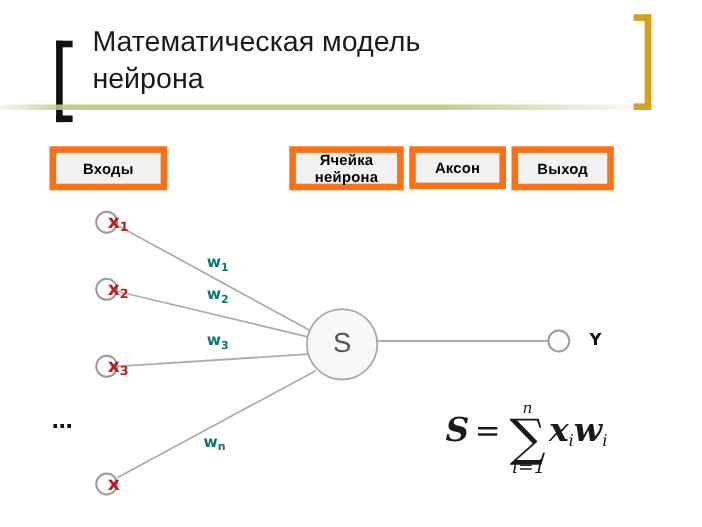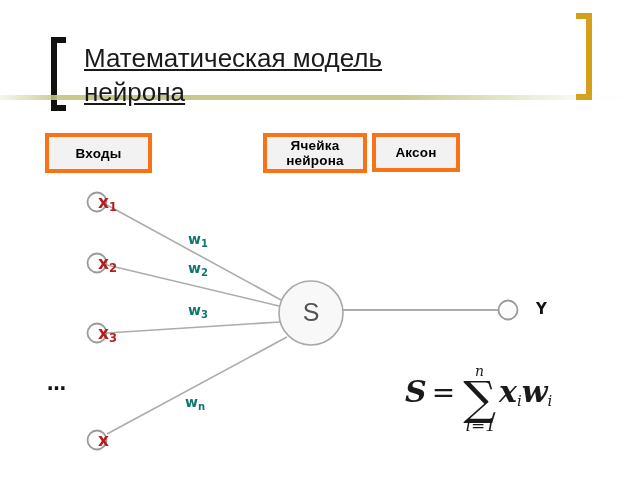--- a/index.html
+++ b/index.html
@@ -18,28 +18,27 @@
 
   
   #title-area {
     position: absolute;
     left: 0; top: 0;
     width: 638px; height: 120px;
   }
   #title-text {
     position: absolute;
     left: 84px;
-    top: 41px;
+    top: 20px;
     width: 440px;
     font-size: 26px;
     line-height: 34px;
     color: #1a1a1a;
     font-weight: 400;
     white-space: pre-line;
-    text-decoration: underline;
   }
   
   #bracket-left {
     position: absolute;
     left: 51px;
     top: 37px;
     width: 15px;
     height: 74px;
     border-left: 6px solid #111111;
     border-top: 6px solid #111111;
@@ -71,21 +70,21 @@
       rgba(197,201,138,1) 62%,
       rgba(197,201,138,0.05) 92%,
       rgba(197,201,138,0) 100%);
   }
 
   
   .label-box {
     position: absolute;
     box-sizing: border-box;
     background: #F2F2F2;
-    border: 4px solid #f97316;
+    border: 6px solid #f97316;
     color: #000000;
     font-weight: bold;
     font-size: 13.5px;
     line-height: 15px;
     display: flex;
     align-items: center;
     justify-content: center;
     text-align: center;
     white-space: pre-line;
     letter-spacing: 0.2px;
@@ -227,20 +226,21 @@
     <div id="bracket-right"></div>
     <div id="title-rule"></div>
     <div id="title-text">Математическая модель
 нейрона</div>
   </div>
 
   <div class="label-box" id="box-inputs">Входы</div>
   <div class="label-box" id="box-cell">Ячейка
 нейрона</div>
   <div class="label-box" id="box-axon">Аксон</div>
+  <div class="label-box" id="box-output">Выход</div>
 
   <svg id="diagram" viewBox="0 0 638 479" xmlns="http://www.w3.org/2000/svg">
     <g stroke="#ACACAC" stroke-width="1.6" fill="none">
       <line x1="107" y1="205" x2="281" y2="300"></line>
       <line x1="107" y1="265" x2="279" y2="306"></line>
       <line x1="107" y1="333" x2="280" y2="322"></line>
       <line x1="107" y1="434" x2="287" y2="337"></line>
       <line x1="343" y1="310" x2="498" y2="310" stroke-width="1.8"></line>
     </g>
 

